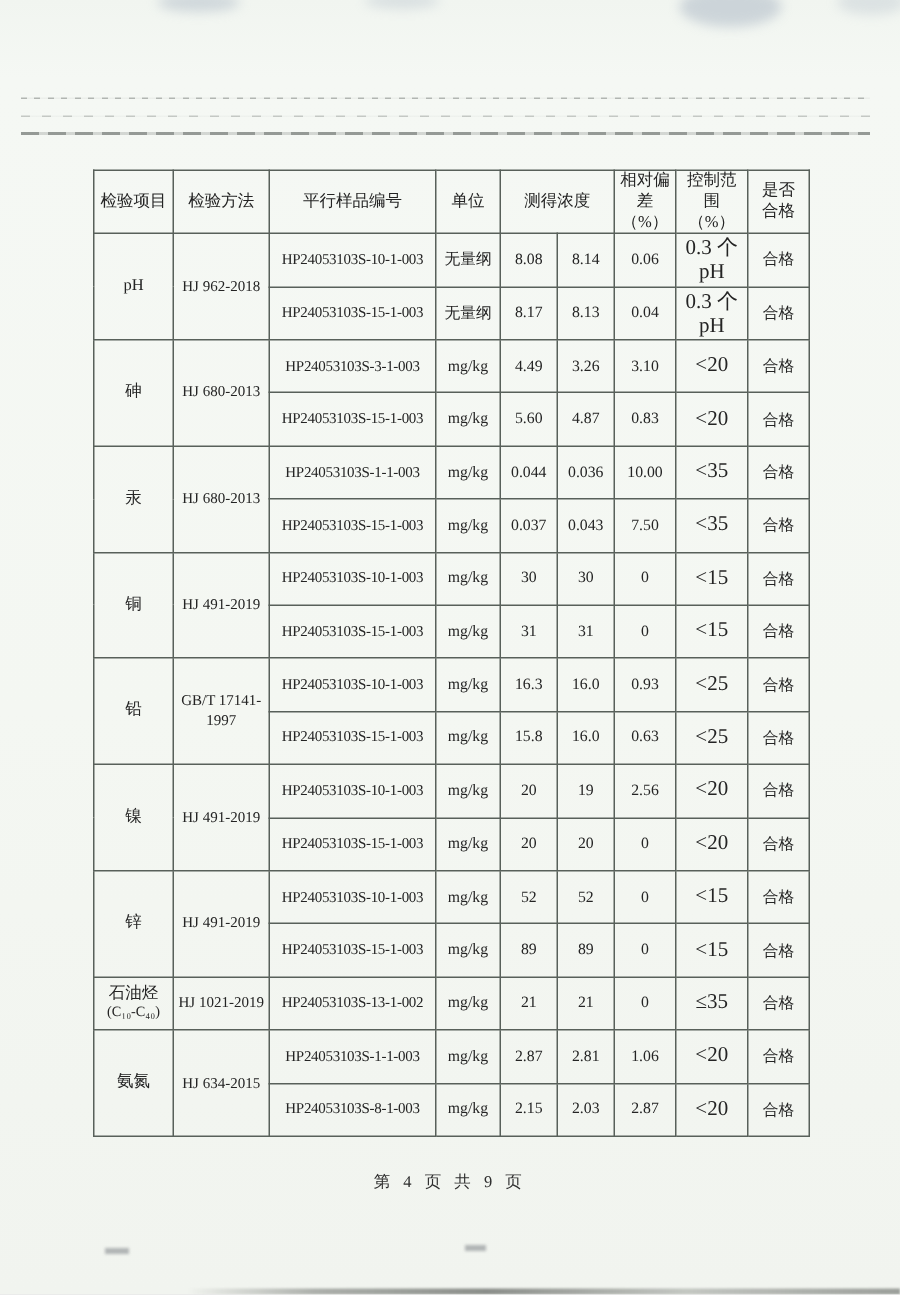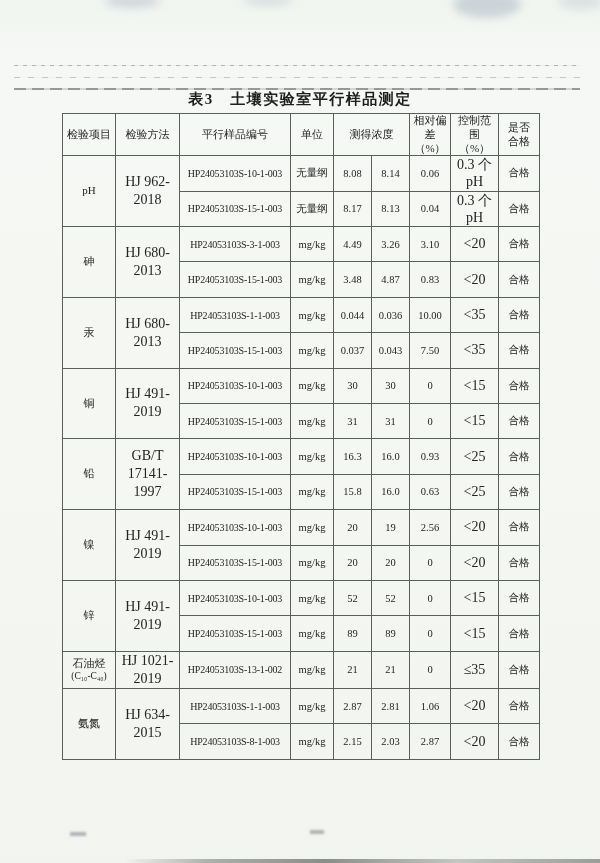--- a/index.html
+++ b/index.html
@@ -28,21 +28,21 @@
   th,td{
     border:1px solid #58605a;text-align:center;vertical-align:middle;
     padding:0 2px;font-weight:normal;color:#242424;overflow:hidden;
   }
   thead tr{height:38px;}
   tbody tr{height:35.4px;}
   th{font-size:11px;line-height:1.25;font-weight:normal;}
   td{font-size:10.5px;}
   td.c-item{font-size:11px;line-height:1.25;}
   td.c-item .sub{font-size:9.5px;text-align:center;}
-  td.c-method{font-size:14px;line-height:1.3;padding:0 1px;}
+  td.c-method{font-size:10px;line-height:1.3;padding:0 1px;}
   td.c-sample{font-size:10px;letter-spacing:-0.2px;padding:0 1px;}
   td.c-range{font-size:14px;}
   .footer{
     position:absolute;top:780px;left:0;width:100%;text-align:center;
     font-size:11px;letter-spacing:3px;color:#2e2e2e;
   }
   .bottom-band{
     position:absolute;left:125px;right:0;bottom:0;height:4px;filter:blur(.6px);
     background:linear-gradient(90deg,rgba(100,104,100,0) 0%,rgba(104,108,104,.5) 18%,rgba(70,74,70,.6) 42%,rgba(110,114,110,.35) 70%,rgba(84,88,84,.55) 100%);
   }
@@ -56,21 +56,20 @@
 <div class="page">
 
   <div class="noise-blob blob1"></div>
   <div class="noise-blob blob2"></div>
   <div class="noise-blob blob3"></div>
   <div class="noise-blob blob4"></div>
   <div class="noise-line nl1"></div>
   <div class="noise-line nl2"></div>
   <div class="noise-line nl3"></div>
 
-  <div class="title">表3　土壤实验室平行样品测定</div>
 
   <table>
     <colgroup>
       <col style="width:53px">
         <col style="width:64px">
         <col style="width:111px">
       <col style="width:43px">
         <col style="width:38px">
         <col style="width:38px">
       <col style="width:41px">
@@ -130,21 +129,21 @@
           <td>mg/kg</td>
           <td>4.49</td>
           <td>3.26</td>
           <td>3.10</td>
           <td class="c-range">&lt;20</td>
           <td>合格</td>
         </tr>
         <tr>
           <td class="c-sample">HP24053103S-15-1-003</td>
           <td>mg/kg</td>
-          <td>3.48</td>
+          <td>5.60</td>
           <td>4.87</td>
           <td>0.83</td>
           <td class="c-range">&lt;20</td>
           <td>合格</td>
         </tr>
         <tr>
           <td class="c-item" rowspan="2">
             <div>汞</div>
           </td>
           <td class="c-method" rowspan="2">HJ 680-2013</td>
@@ -285,18 +284,19 @@
           <td>mg/kg</td>
           <td>2.15</td>
           <td>2.03</td>
           <td>2.87</td>
           <td class="c-range">&lt;20</td>
           <td>合格</td>
         </tr>
       </tbody>
   </table>
 
+  <div class="footer">第 4 页 共 9 页</div>
 
   <div class="bottom-band"></div>
   <div class="speck speck1"></div>
   <div class="speck speck2"></div>
 
 </div>
 
 </body></html>

